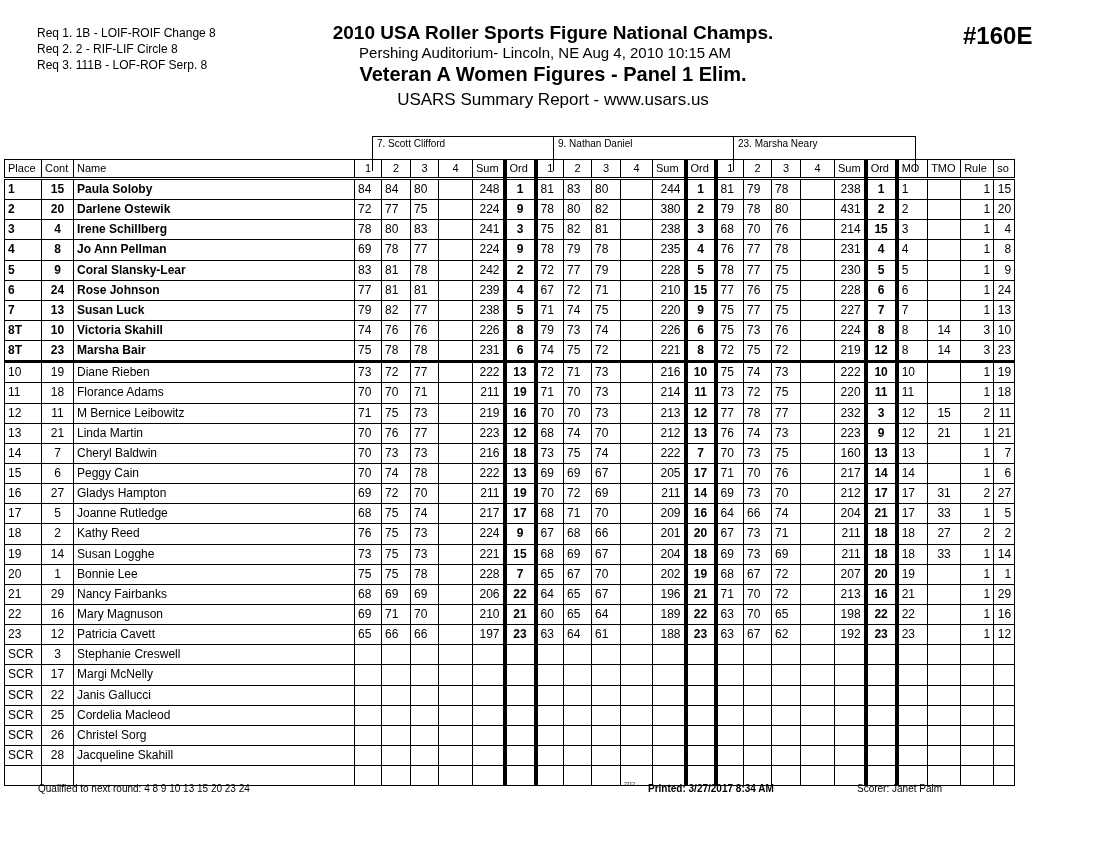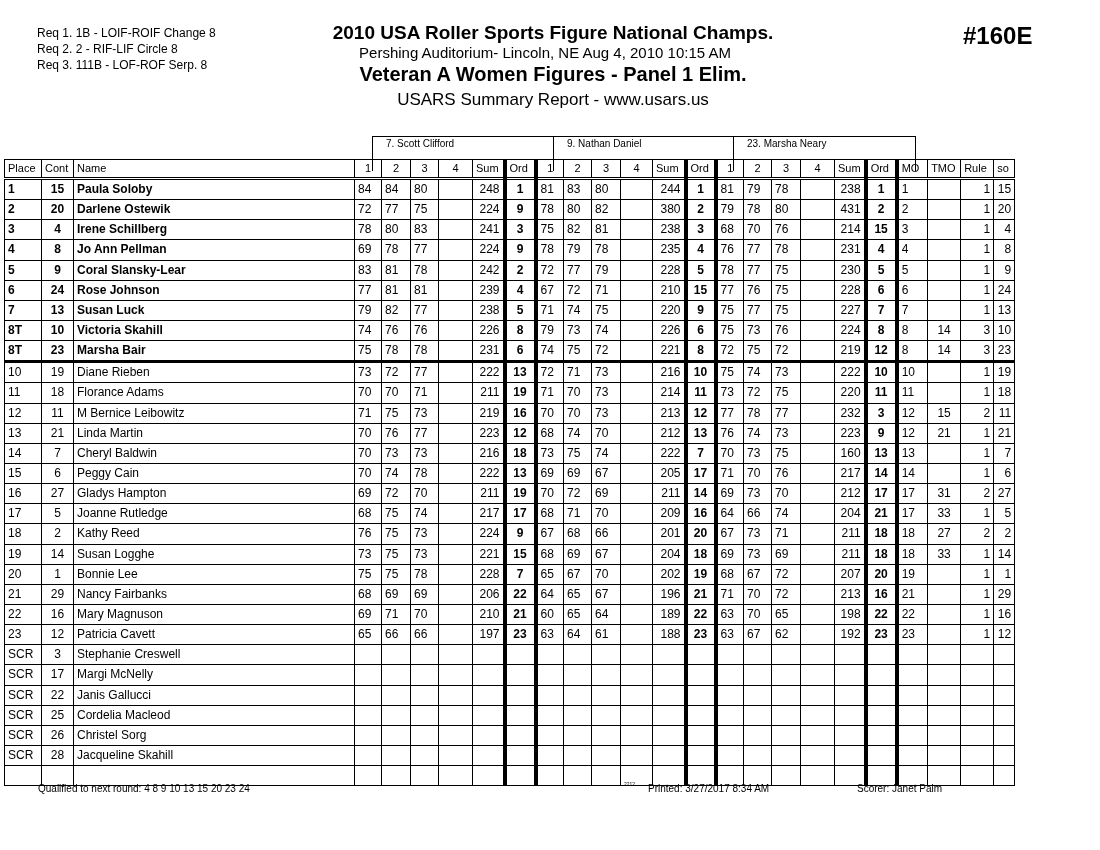--- a/index.html
+++ b/index.html
@@ -5,21 +5,21 @@
   html, body { margin:0; padding:0; background:#ffffff; }
   body { width:1100px; height:850px; position:relative; font-family:"Liberation Sans", sans-serif; color:#000; overflow:hidden; }
   .reqs { position:absolute; left:37px; top:25px; font-size:12px; line-height:16px; }
   .title { position:absolute; left:0; width:1100px; text-align:center; }
   .t1 { top:22px; font-size:19px; font-weight:bold; left:0; width:1106px; }
   .t2 { top:44px; font-size:15px; left:0; width:1090px; }
   .t3 { top:63px; font-size:20px; font-weight:bold; left:0; width:1106px; }
   .t4 { top:90px; font-size:17px; left:0; width:1106px; }
   .event-num { position:absolute; left:963px; top:22px; font-size:24px; font-weight:bold; }
 
-  .judge-box { position:absolute; top:136px; height:35px; border:1px solid #000; border-bottom:none; font-size:10px; padding-left:13px; box-sizing:border-box; line-height:14px; }
+  .judge-box { position:absolute; top:136px; height:35px; border:1px solid #000; border-bottom:none; font-size:10px; padding-left:4px; box-sizing:border-box; line-height:14px; }
   table.grid { position:absolute; left:4px; top:159px; border-collapse:collapse; table-layout:fixed; font-size:12px; }
   table.grid td, table.grid th { border:1px solid #000; padding:0 3px; height:19.15px; line-height:19px; white-space:nowrap; overflow:hidden; font-weight:normal; text-align:left; }
   table.grid th { height:17px; line-height:17px; font-size:11px; }
   table.grid tr.hdr th { border-bottom:3px double #000; }
   .c { text-align:center !important; }
   .r { text-align:right !important; }
   .b { font-weight:bold !important; }
   .thickL { border-left:4px solid #000 !important; }
   tr.cut td { border-bottom:3px solid #000; }
   .footer { position:absolute; top:783px; font-size:10px; }
@@ -908,14 +908,14 @@
         <td class="thickL"></td>
         <td class="c"></td>
         <td class="r"></td>
         <td class="r"></td>
       </tr>
     </tbody>
 </table>
 
 <div class="footer" style="left:28px;margin-left:10px;">Qualified to next round:   4 8 9 10 13 15 20 23 24</div>
 <div class="footer" style="left:624px; font-size:5px; top:781px;">2212</div>
-<div class="footer" style="left:648px;">Printed:  3/27/2017  8:34 AM</div>
+<div class="footer" style="left:648px;font-weight:bold;">Printed:  3/27/2017  8:34 AM</div>
 <div class="footer" style="left:857px;">Scorer:   Janet Palm</div>
 
 </body></html>

